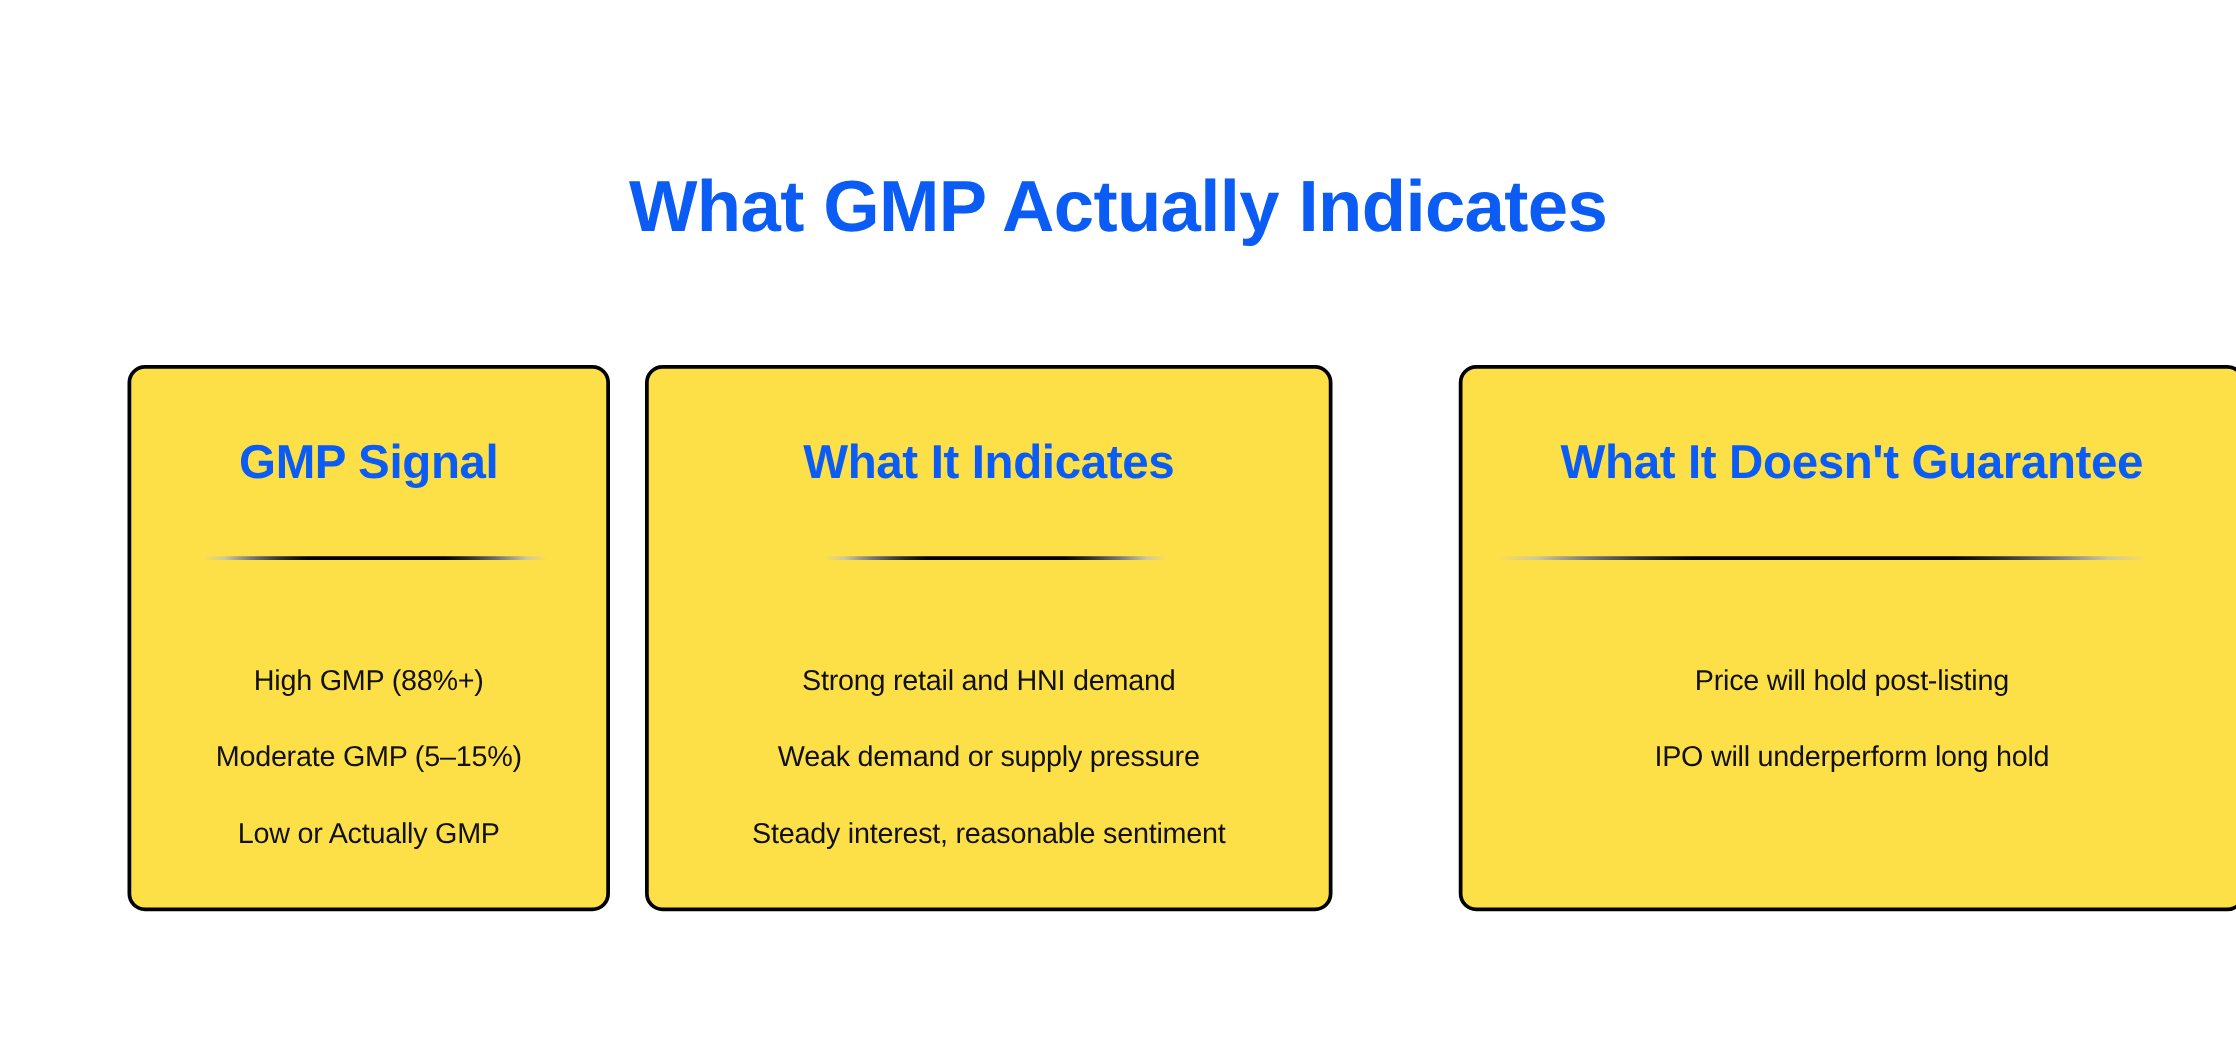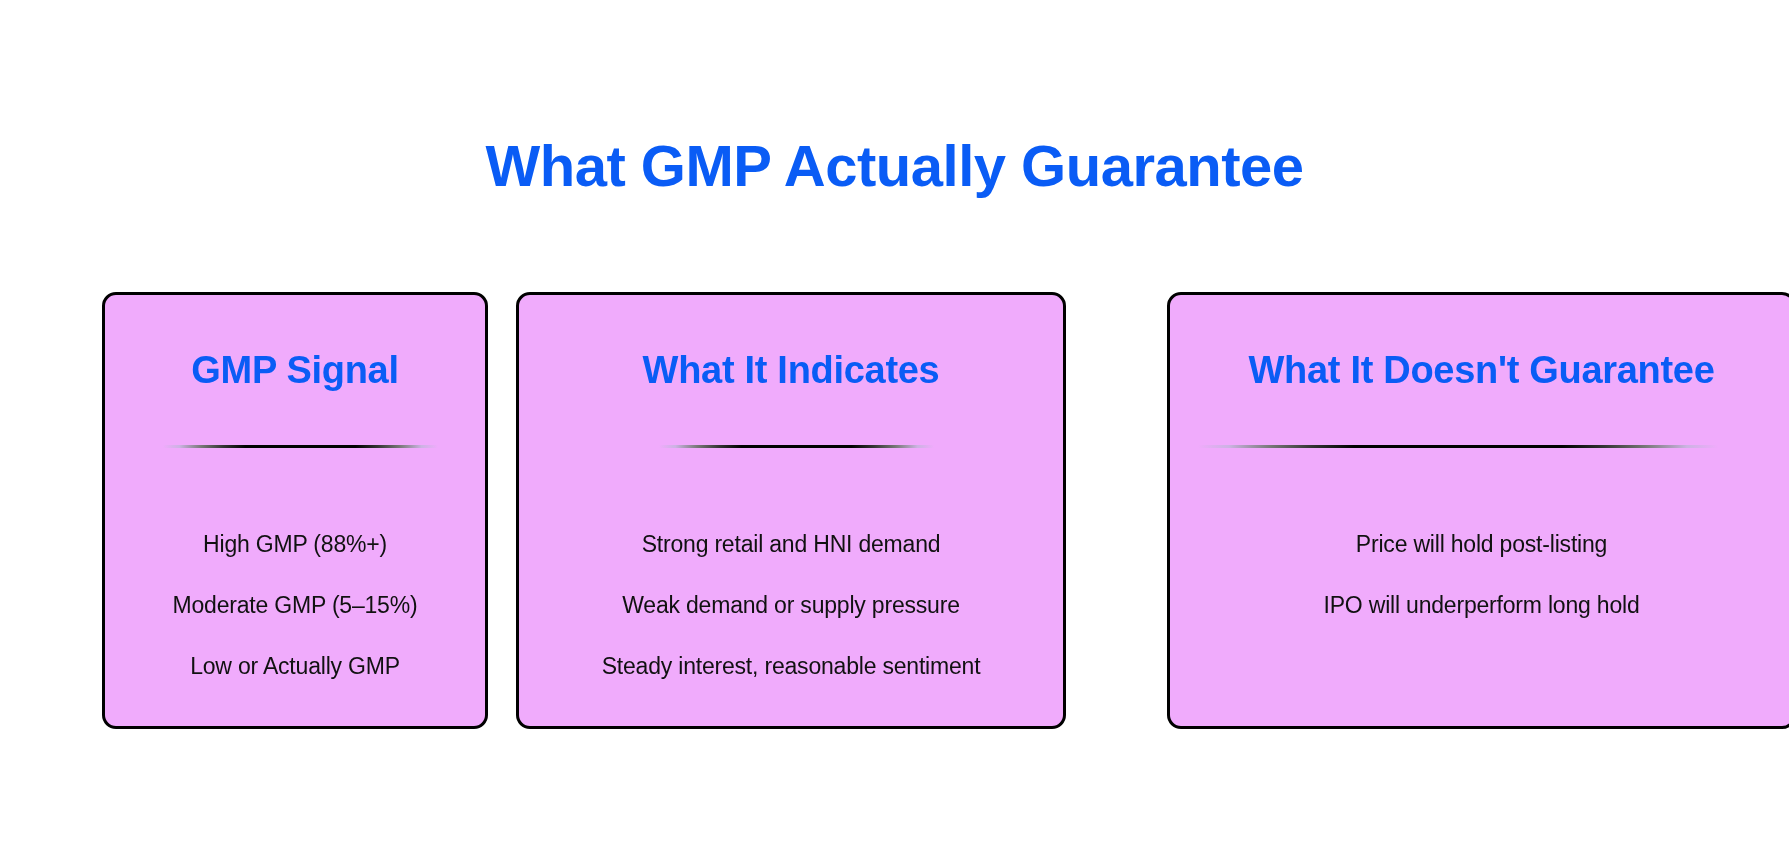--- a/index.html
+++ b/index.html
@@ -27,21 +27,21 @@
       line-height: 76px;
       margin: 0;
     }
     .card {
       position: absolute;
       top: 292px;
       height: 437px;
       box-sizing: border-box;
       border: 3px solid #000000;
       border-radius: 14px;
-      background: #f0abfc;
+      background: #fde047;
     }
     .card-1 { left: 102px; width: 386px; }
     .card-2 { left: 516px; width: 550px; }
     .card-3 { left: 1167px; width: 629px; }
     .card-heading {
       position: absolute;
       left: 0;
       right: 0;
       top: 52px;
       text-align: center;
@@ -87,21 +87,21 @@
       color: #111111;
       line-height: 61px;
       height: 61px;
       white-space: nowrap;
       letter-spacing: -0.2px;
     }
   </style>
 </head>
 <body>
 
-<h1 class="page-title">What GMP Actually Guarantee</h1>
+<h1 class="page-title">What GMP Actually Indicates</h1>
 
 <section class="card card-1">
   <h2 class="card-heading">GMP Signal</h2>
   <div class="card-divider"></div>
   <ul class="card-items">
     <li class="card-item">High GMP (88%+)</li>
     <li class="card-item">Moderate GMP (5–15%)</li>
     <li class="card-item">Low or Actually GMP</li>
   </ul>
 </section>

